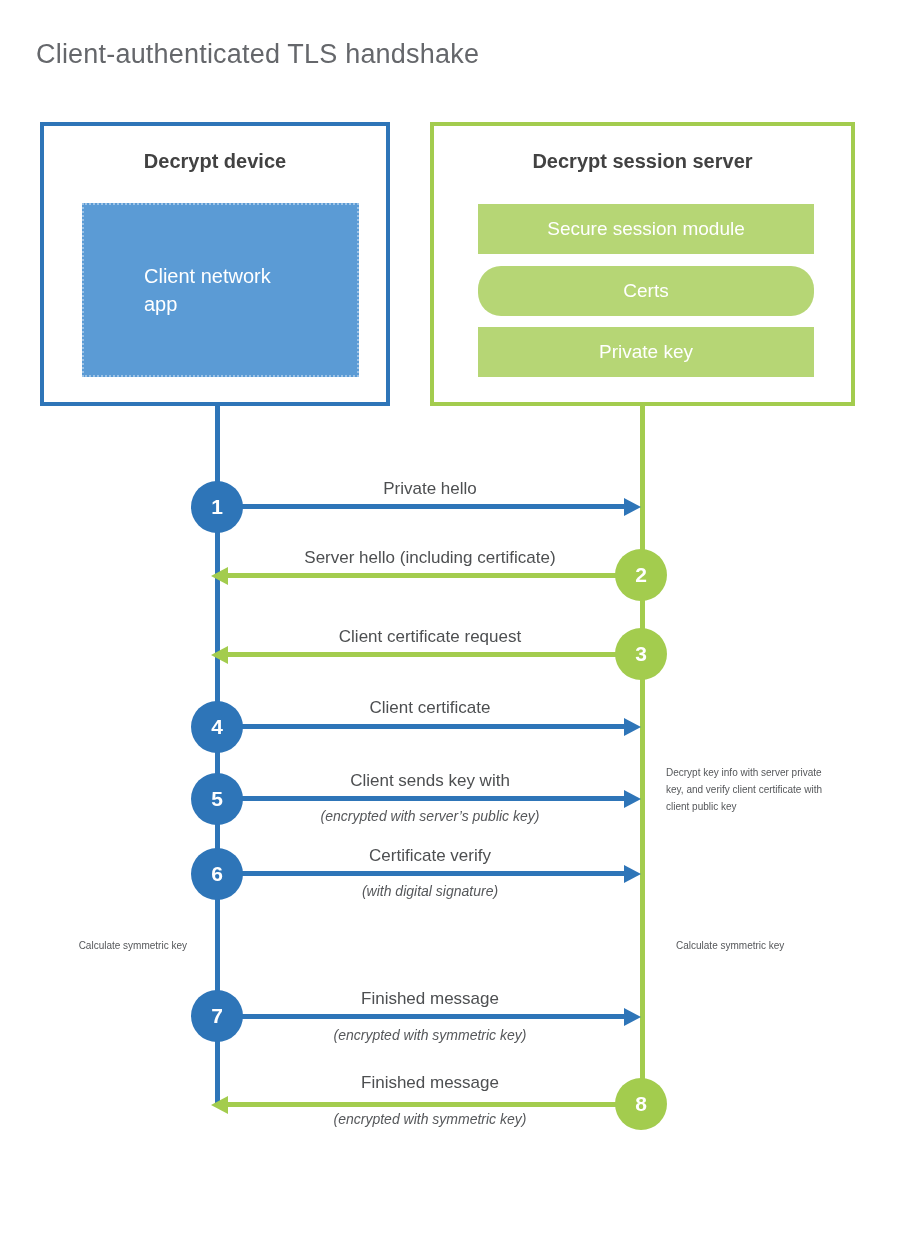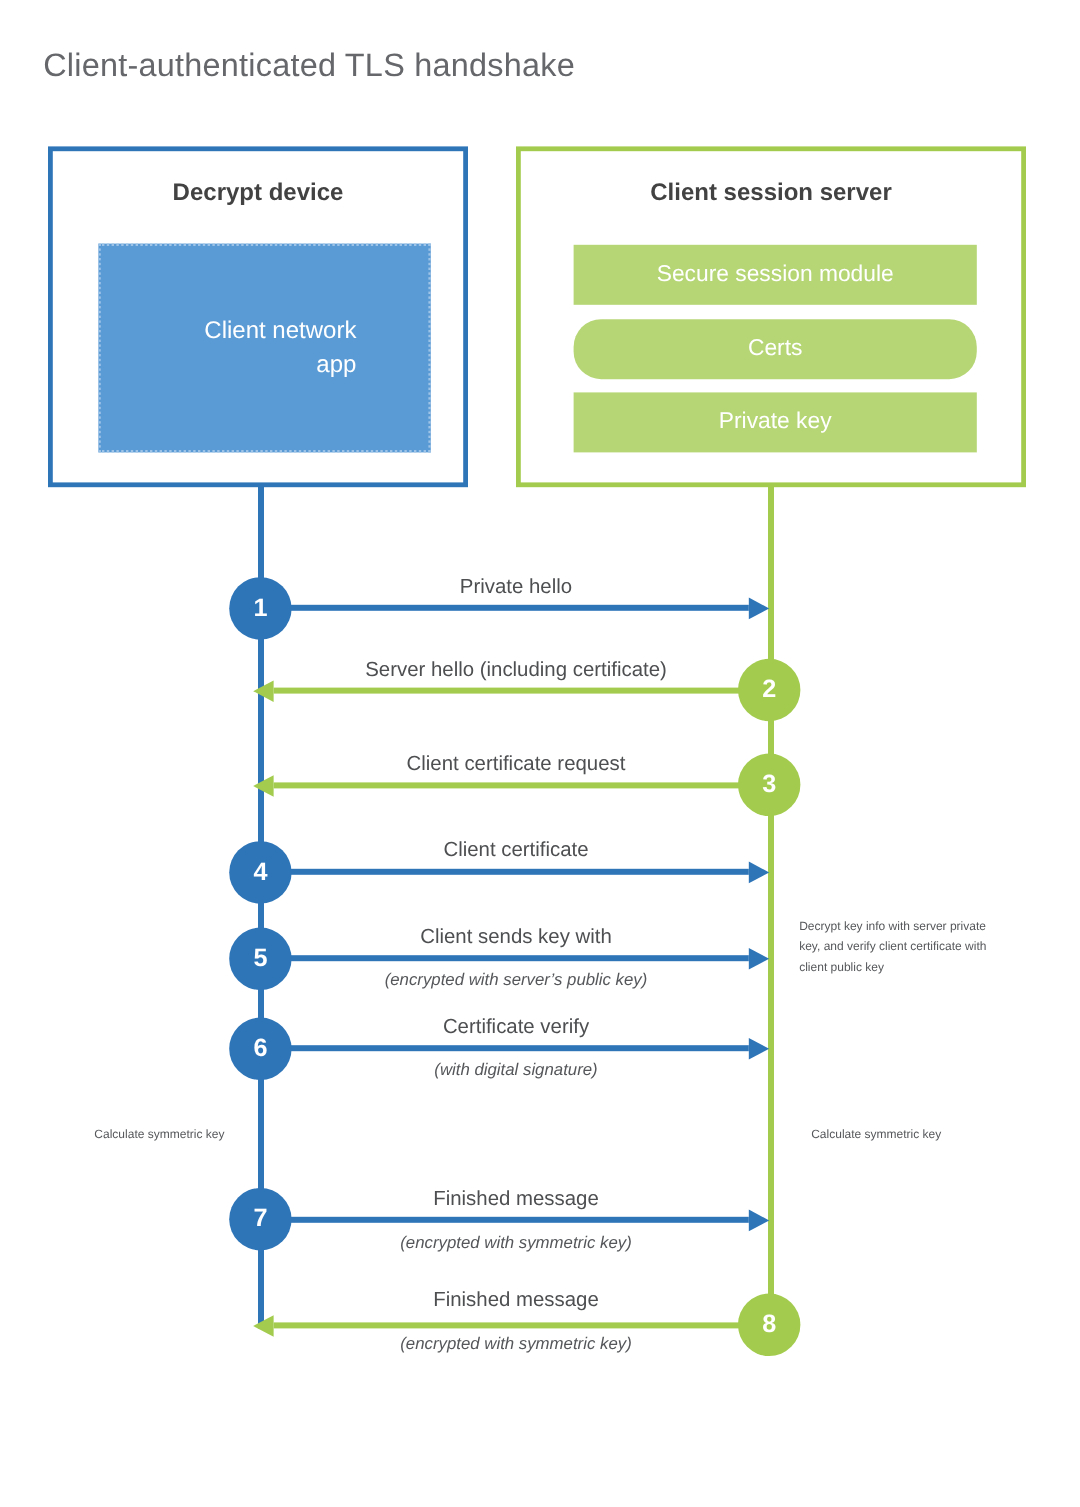--- a/index.html
+++ b/index.html
@@ -50,21 +50,21 @@
   }
   .client-app {
     position: absolute;
     left: 38px; top: 77px; width: 277px; height: 174px;
     background: #5b9bd5;
     border: 2px dotted #9dc3e6;
     box-sizing: border-box;
     display: flex;
     align-items: center;
     justify-content: center;
-    text-align: right;
+    text-align: left;
     color: #ffffff;
     font-size: 20px;
     line-height: 1.4;
     padding: 0 60px;
   }
   .server-bar {
     position: absolute;
     left: 44px; width: 336px; height: 50px;
     background: #b6d675;
     display: flex;
@@ -152,21 +152,21 @@
   <div class="page-title">Client-authenticated TLS handshake</div>
 
   <div class="entity-box client-box">
     <div class="entity-title">Decrypt device</div>
     <div class="client-app">
       <span>Client network app</span>
     </div>
   </div>
 
   <div class="entity-box server-box">
-    <div class="entity-title">Client session server</div>
+    <div class="entity-title">Decrypt session server</div>
     <div class="server-bar bar-1">
       <span>Secure session module</span>
     </div>
     <div class="server-bar bar-2">
       <span>Certs</span>
     </div>
     <div class="server-bar bar-3">
       <span>Private key</span>
     </div>
   </div>

